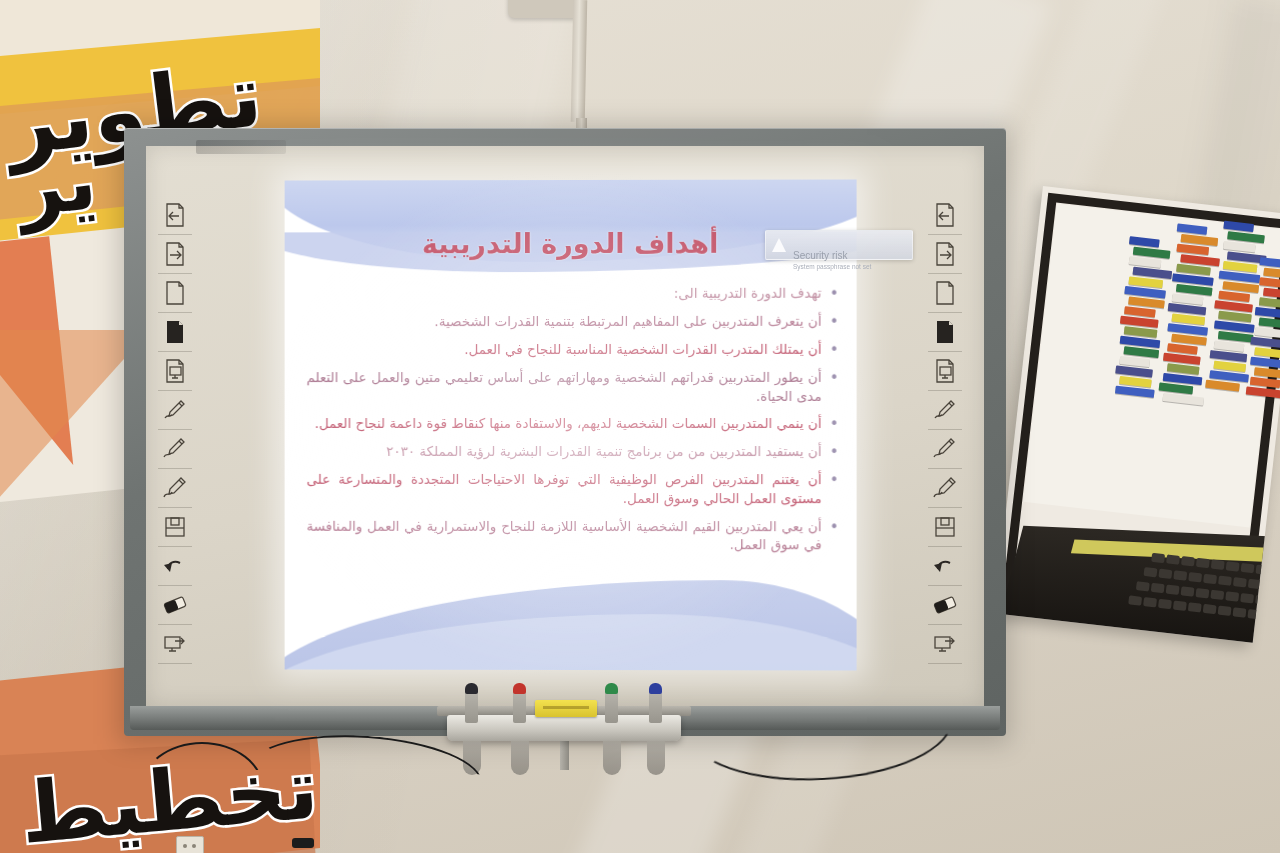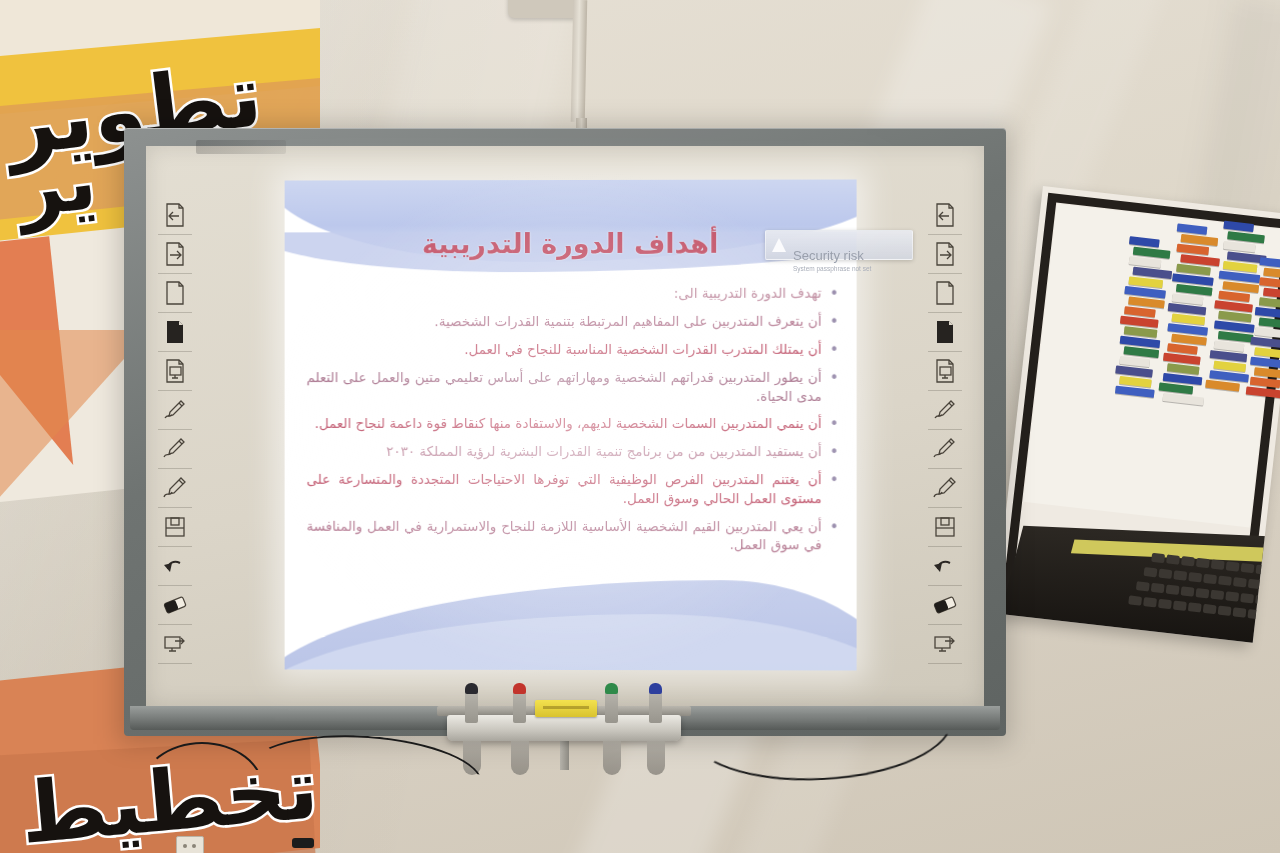--- a/index.html
+++ b/index.html
@@ -136,21 +136,21 @@
   .toast{position:absolute;left:765px;top:230px;width:148px;height:30px;
     background:linear-gradient(180deg,rgba(232,234,240,.92),rgba(210,214,224,.88));
     border:1px solid rgba(255,255,255,.45);border-radius:2px;
     display:flex;align-items:center;gap:6px;padding:0 6px;box-sizing:border-box;
     box-shadow:0 1px 4px rgba(0,0,0,.18);}
   .toast-ico{flex:0 0 auto;width:15px;height:14px;position:relative;}
   .toast-ico:before{content:"";position:absolute;left:0;top:0;
     border-left:7.5px solid transparent;border-right:7.5px solid transparent;
     border-bottom:14px solid #fbfbfd;}
   .toast-txt{flex:1 1 auto;min-width:0;}
-  .toast-title{font-size:13px;color:#9aa0ad;line-height:1.25;white-space:nowrap;overflow:hidden;margin-top:31px;}
+  .toast-title{font-size:10px;color:#9aa0ad;line-height:1.25;white-space:nowrap;overflow:hidden;margin-top:31px;}
   .toast-sub{font-size:6.5px;color:#a9aeb9;line-height:1.25;white-space:nowrap;overflow:hidden;}
 
   
   .tray{position:absolute;left:447px;top:715px;width:234px;height:26px;
     background:linear-gradient(180deg,#eceae4,#c8c5bd 60%,#a9a69e);
     border-radius:3px 3px 6px 6px;box-shadow:0 3px 6px rgba(0,0,0,.25);}
   .tray-rail{position:absolute;left:437px;top:706px;width:254px;height:10px;
     background:linear-gradient(180deg,#b9b6ae,#8e8b83);border-radius:2px;}
   .tray-slot{position:absolute;top:26px;width:18px;height:34px;
     background:linear-gradient(180deg,#a6a29a,#8c8880);border-radius:0 0 9px 9px;opacity:.85;}

